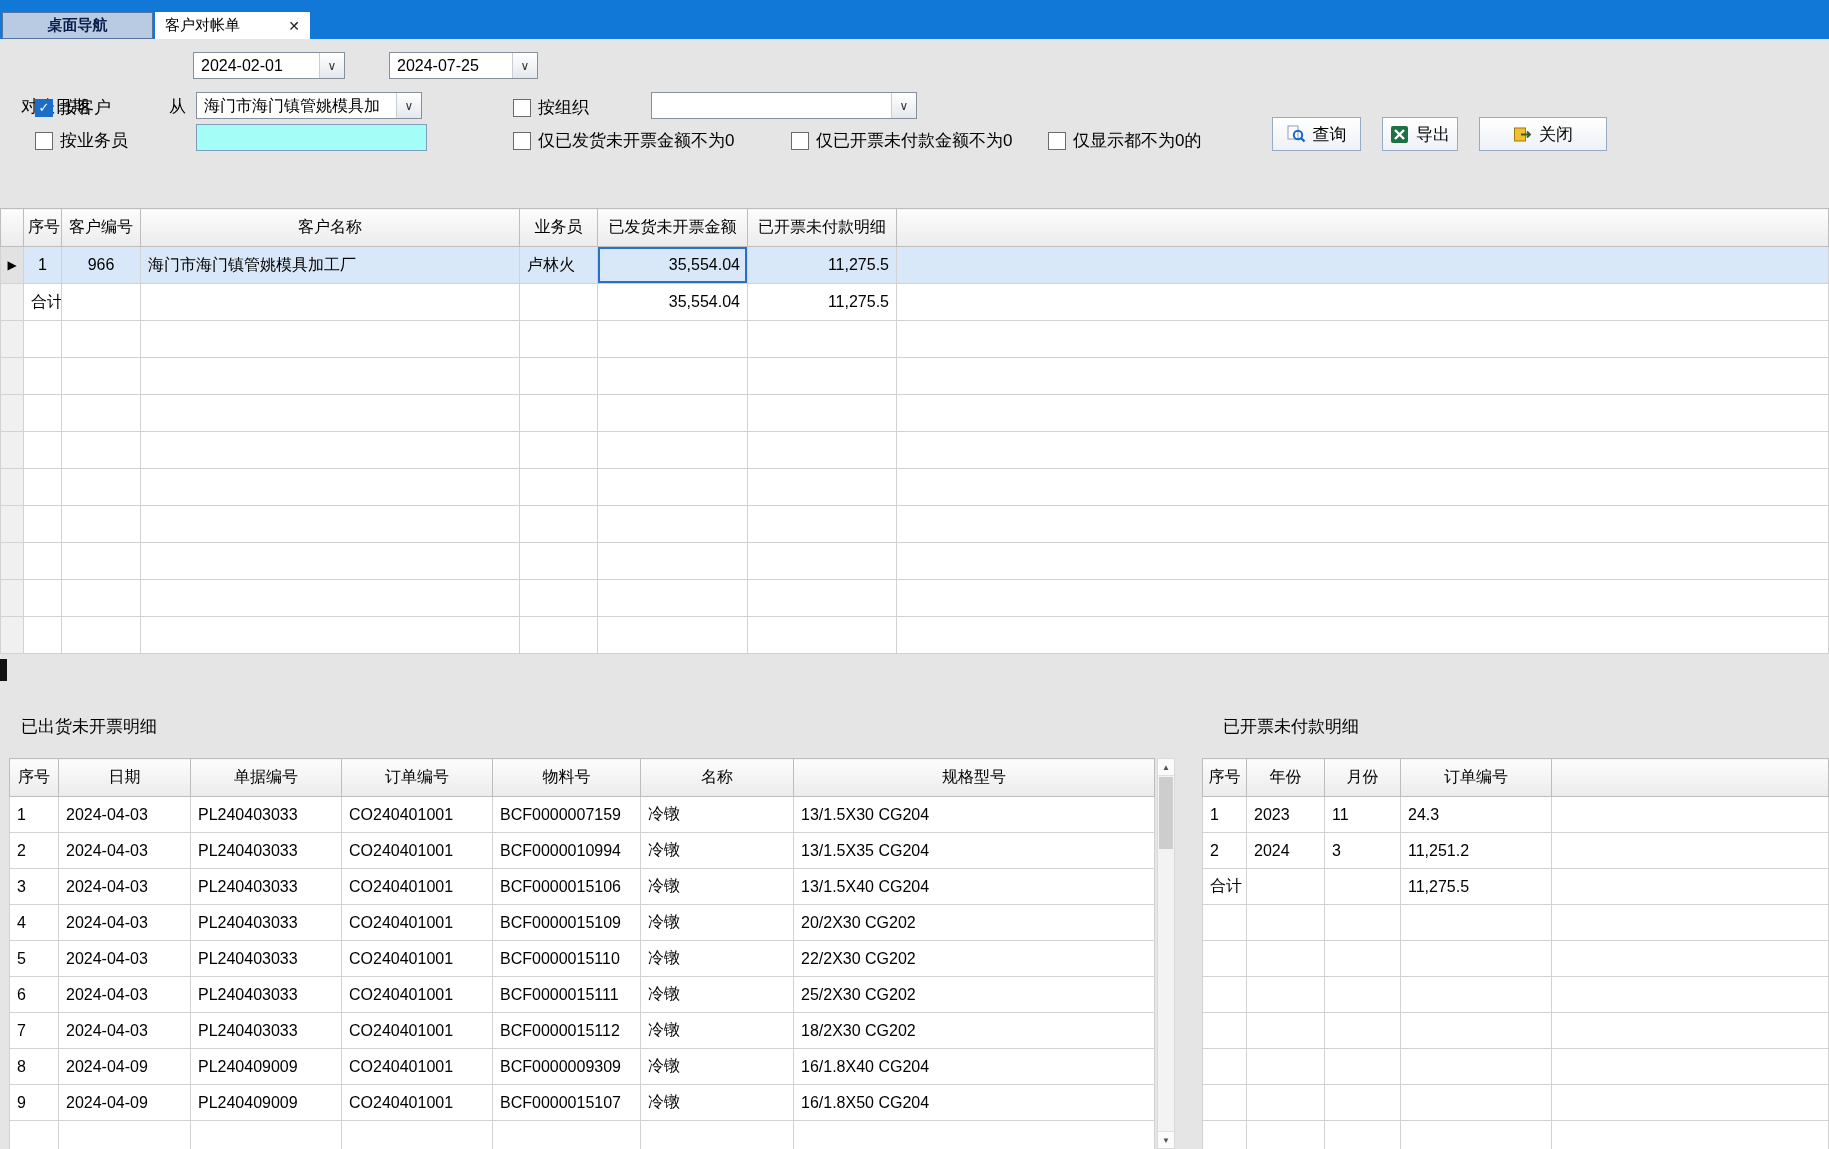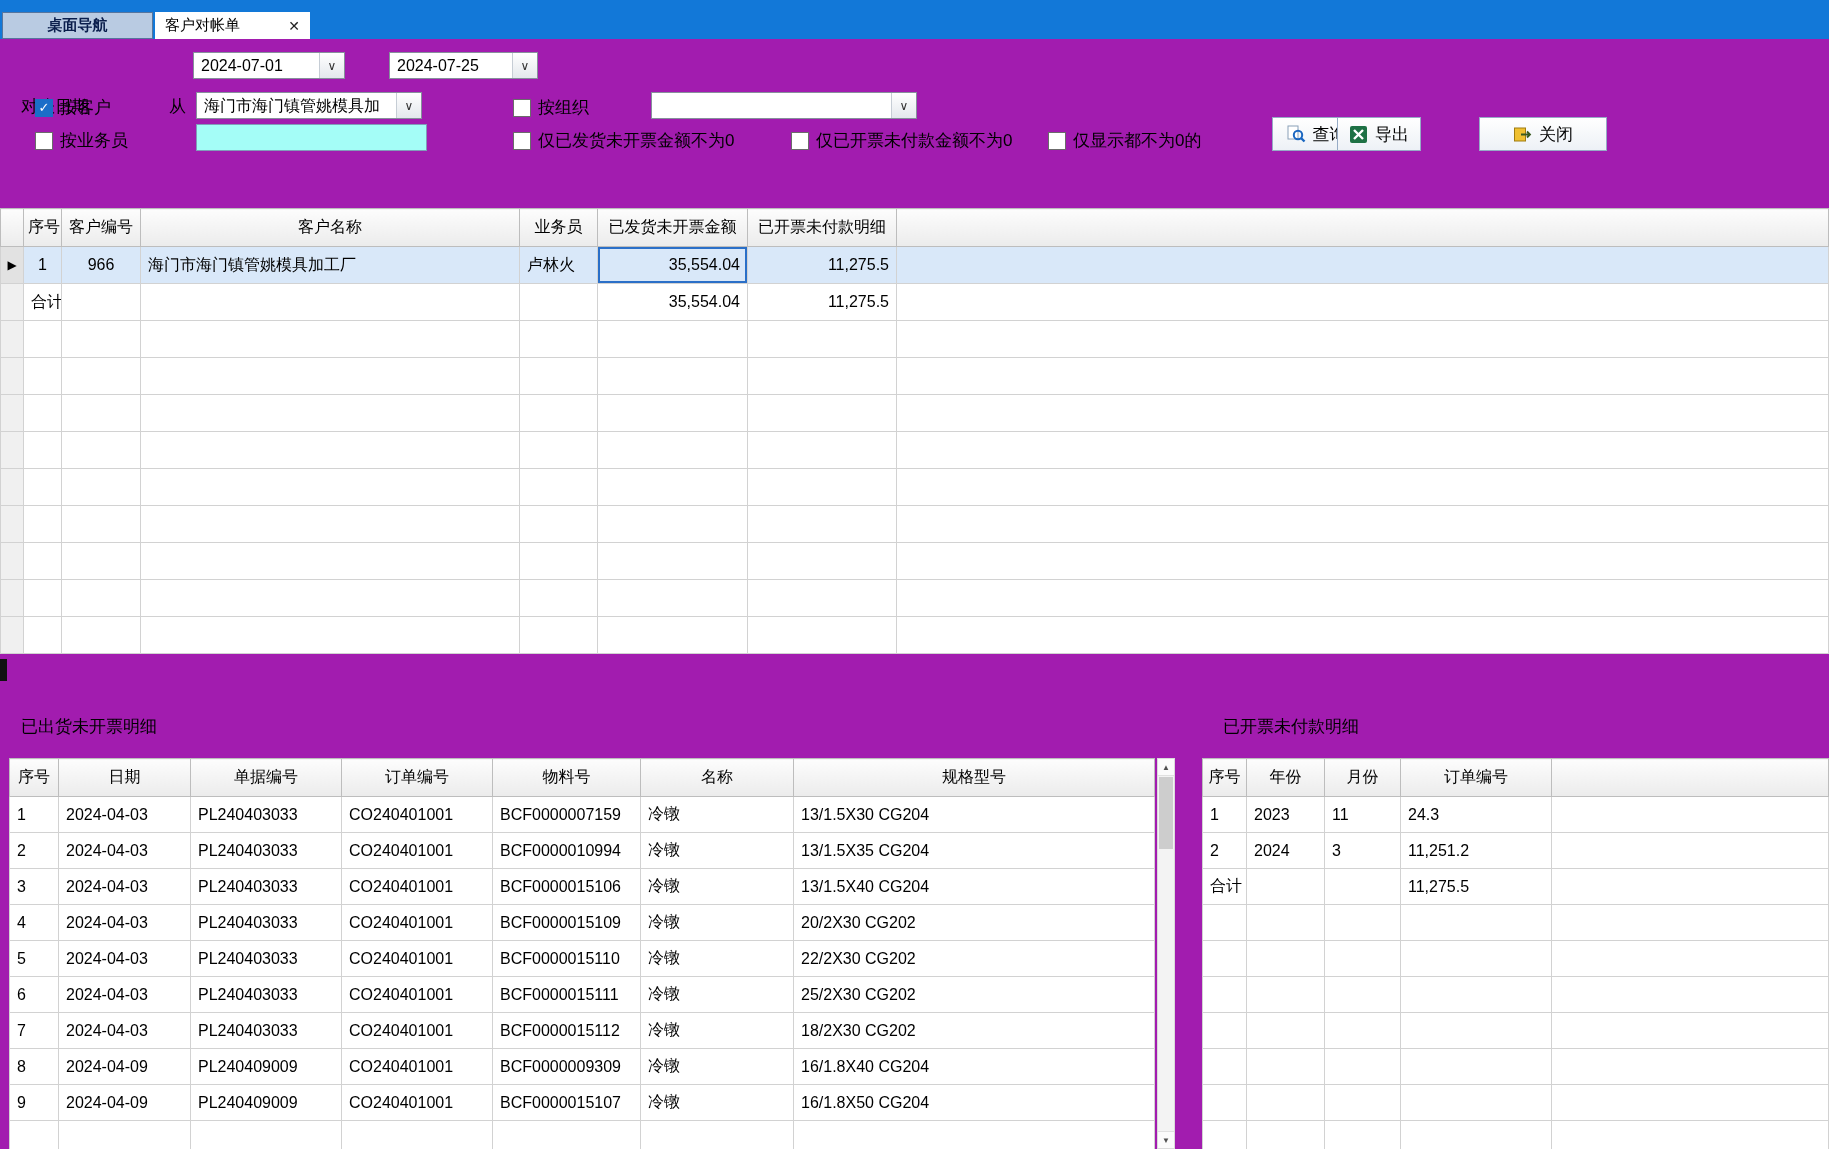--- a/index.html
+++ b/index.html
@@ -1,18 +1,18 @@
 <!DOCTYPE html>
 <html style="--topband: #1278d8; --selected_row: #d9e8f9; --subtotal_row: #c9e2ba; --cyan_input: #a4fdf7;"><head>
 <meta charset="utf-8">
 <style>
 *{box-sizing:border-box;margin:0;padding:0}
 html,body{background:#fff}
 body{font-family:"Liberation Sans","DejaVu Sans",sans-serif}
-.app{position:relative;width:1829px;height:1149px;overflow:hidden;background:#a21caf;color:#000;font-size:16px}
+.app{position:relative;width:1829px;height:1149px;overflow:hidden;background:#e5e5e5;color:#000;font-size:16px}
 .topband{position:absolute;left:0;top:0;width:1829px;height:39px;background:var(--topband,#1278d8)}
 .tab{position:absolute;top:12px;height:27px;display:flex;align-items:center;font-size:15px;cursor:pointer}
 .tab-nav{left:2px;width:151px;justify-content:center;background:#b9cbe2;border:1px solid #56759e;color:#0a1e4c;font-weight:bold}
 .tab-active{left:155px;width:155px;background:#fff;padding:0 10px;justify-content:space-between}
 .tab-close{font-size:14px;color:#222;margin-left:14px}
 .flabel{position:absolute;font-size:17px}
 .combo{position:absolute;height:27px;border:1px solid #86909c;background:#fff;display:flex}
 .combo .txt{flex:1;font-size:16px;line-height:25px;padding:0 7px;overflow:hidden;white-space:nowrap}
 .combo .dd{width:25px;border-left:1px solid #c6cdd5;background:linear-gradient(#ffffff,#e4e8ed);display:flex;align-items:center;justify-content:center;font-size:12px;color:#333}
 .cb{position:absolute;display:flex;align-items:center;gap:7px;font-size:17px;cursor:default;white-space:nowrap}
@@ -61,21 +61,21 @@
   </div>
   <div class="tab tab-active">
     <span>客户对帐单</span>
     <span class="tab-close">✕</span>
   </div>
 
   <div class="filters">
     <span class="flabel" style="left:21px;top:95px">对账日期</span>
     <span class="flabel" style="left:169px;top:95px">从</span>
     <div class="combo" style="left:193px;top:52px;width:152px">
-      <span class="txt">2024-07-01</span>
+      <span class="txt">2024-02-01</span>
       <span class="dd">∨</span>
     </div>
     <span class="flabel" style="left:365px;top:95px">至</span>
     <div class="combo" style="left:389px;top:52px;width:149px">
       <span class="txt">2024-07-25</span>
       <span class="dd">∨</span>
     </div>
 
     <label class="cb on" style="left:35px;top:96px">
       <span class="cbbox">✓</span>
@@ -113,21 +113,21 @@
     </label>
 
     <button class="btn" style="left:1272px;width:89px;top:117px">
       <svg viewBox="0 0 19 19">
         <rect x="1" y="1" width="10" height="13" fill="#fff" stroke="#8aa0b8" stroke-width="1"></rect>
         <circle cx="11" cy="10" r="4.2" fill="none" stroke="#1a66c0" stroke-width="2"></circle>
         <line x1="14" y1="13" x2="17.5" y2="16.5" stroke="#1a66c0" stroke-width="2.4"></line>
       </svg>
       <span>查询</span>
     </button>
-    <button class="btn" style="left:1337px;width:84px;top:117px">
+    <button class="btn" style="left:1382px;width:76px;top:117px">
       <svg viewBox="0 0 19 19">
         <rect x="1" y="1" width="17" height="17" rx="2" fill="#1e7145"></rect>
         <path d="M5 5 L14 14 M14 5 L5 14" stroke="#fff" stroke-width="2.4"></path>
       </svg>
       <span>导出</span>
     </button>
     <button class="btn" style="left:1479px;width:128px;top:117px">
       <svg viewBox="0 0 19 19">
         <rect x="1.5" y="3" width="11" height="13" fill="#f0c030" stroke="#a07c10" stroke-width="1"></rect>
         <path d="M8 9.5 H17 M14 6.5 L17 9.5 L14 12.5" fill="none" stroke="#3a5a20" stroke-width="1.8"></path>

